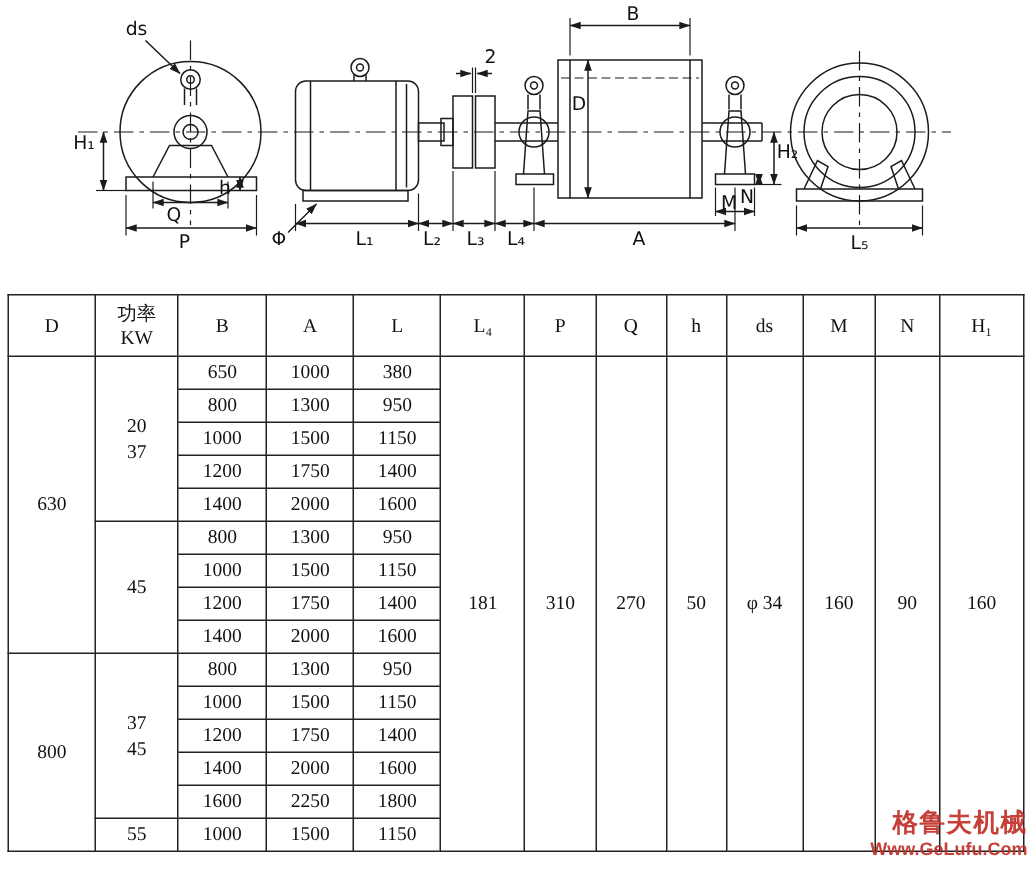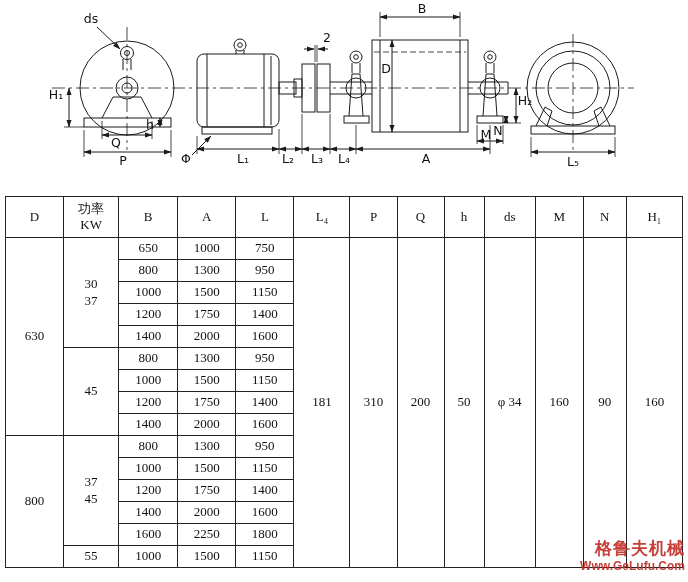--- a/index.html
+++ b/index.html
@@ -214,28 +214,28 @@
         <th>h</th>
         <th>ds</th>
         <th>M</th>
         <th>N</th>
         <th>H₁</th>
       </tr>
     </thead>
     <tbody>
       <tr>
         <td rowspan="9">630</td>
-        <td rowspan="5">30
+        <td rowspan="5">20
 37</td>
         <td>650</td>
         <td>1000</td>
-        <td>750</td>
+        <td>380</td>
         <td rowspan="15">181</td>
         <td rowspan="15">310</td>
-        <td rowspan="15">200</td>
+        <td rowspan="15">270</td>
         <td rowspan="15">50</td>
         <td rowspan="15">φ 34</td>
         <td rowspan="15">160</td>
         <td rowspan="15">90</td>
         <td rowspan="15">160</td>
       </tr>
       <tr>
         <td>800</td>
         <td>1300</td>
         <td>950</td>

